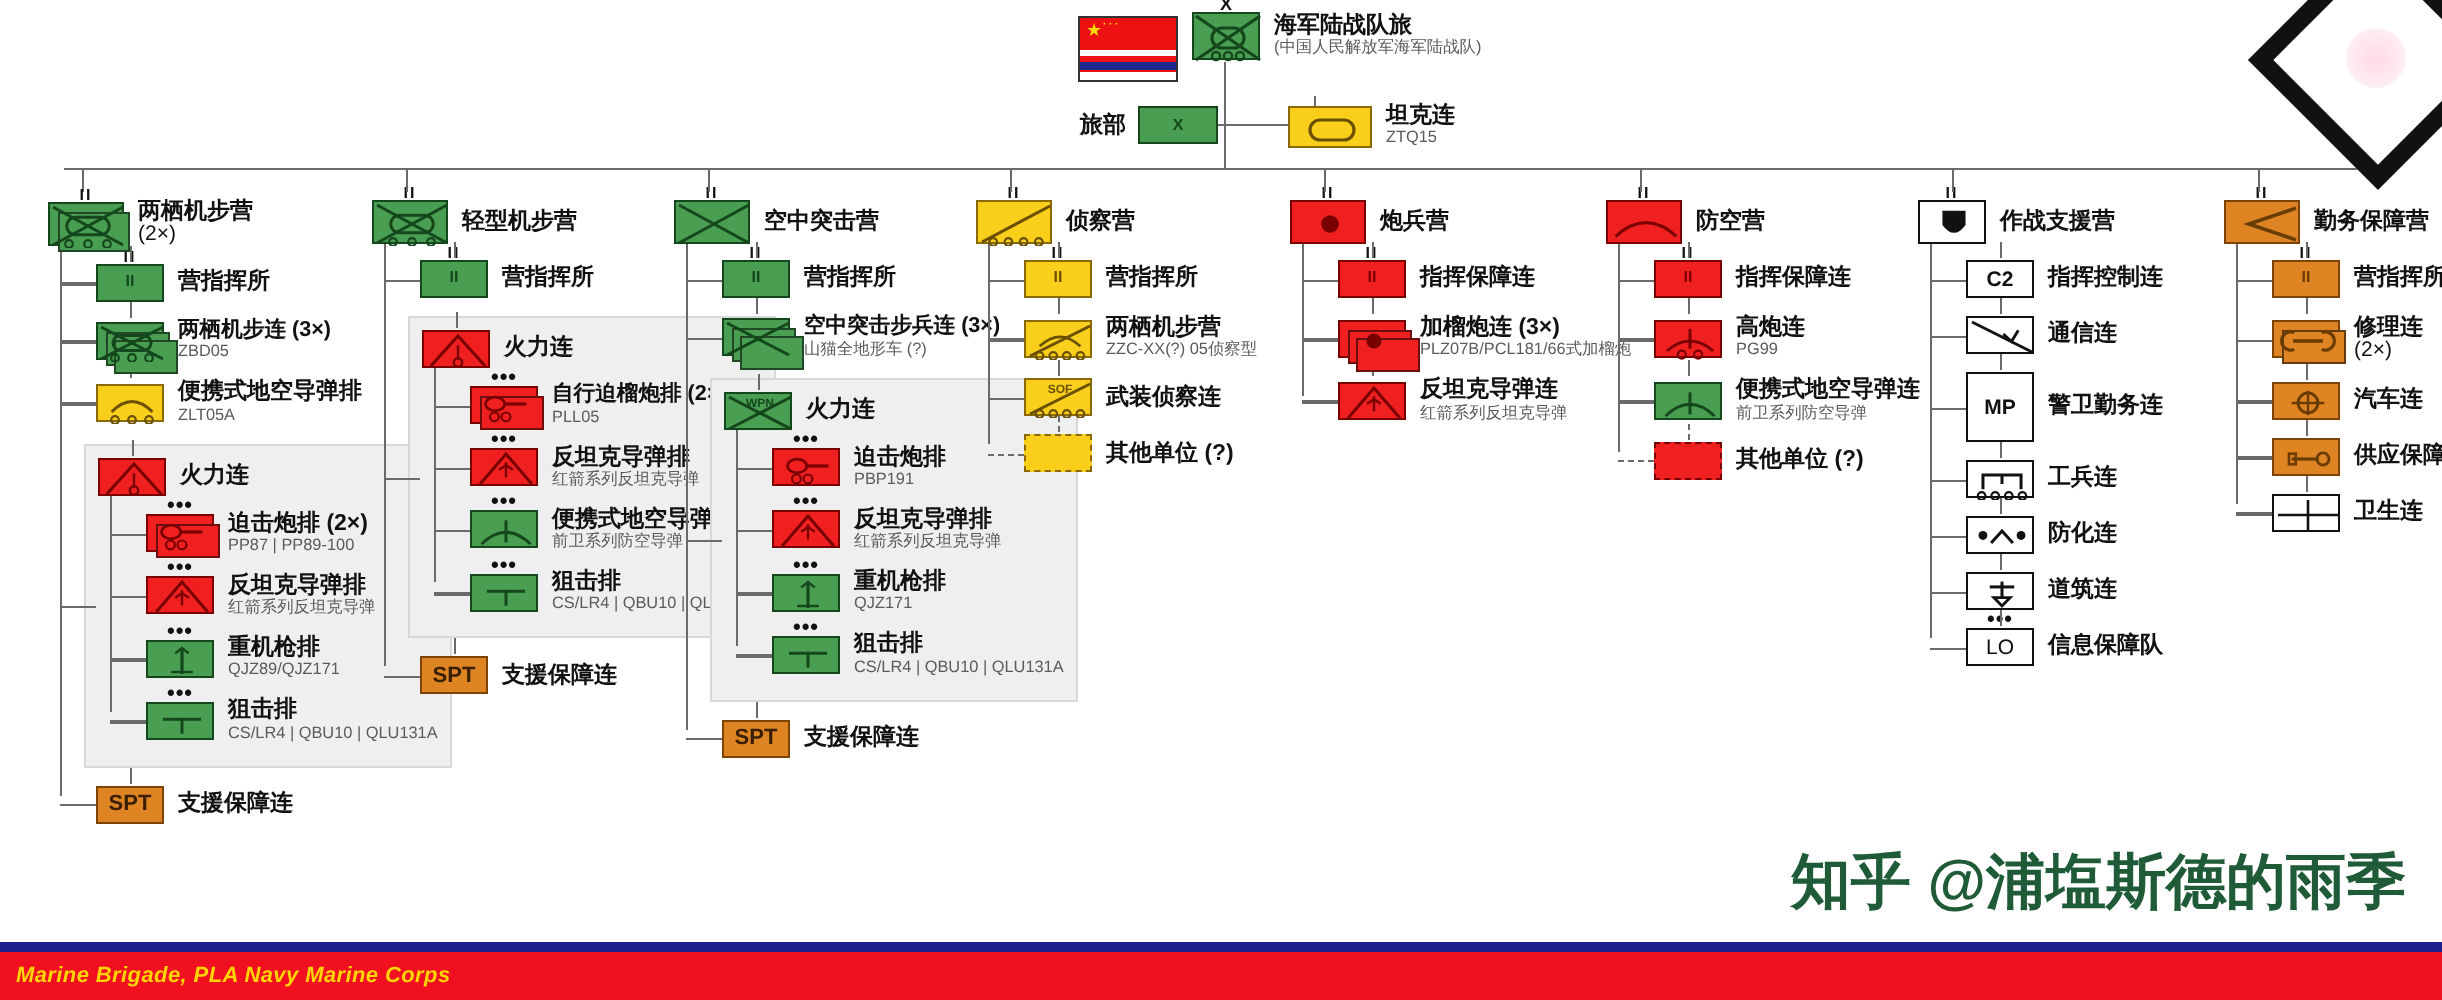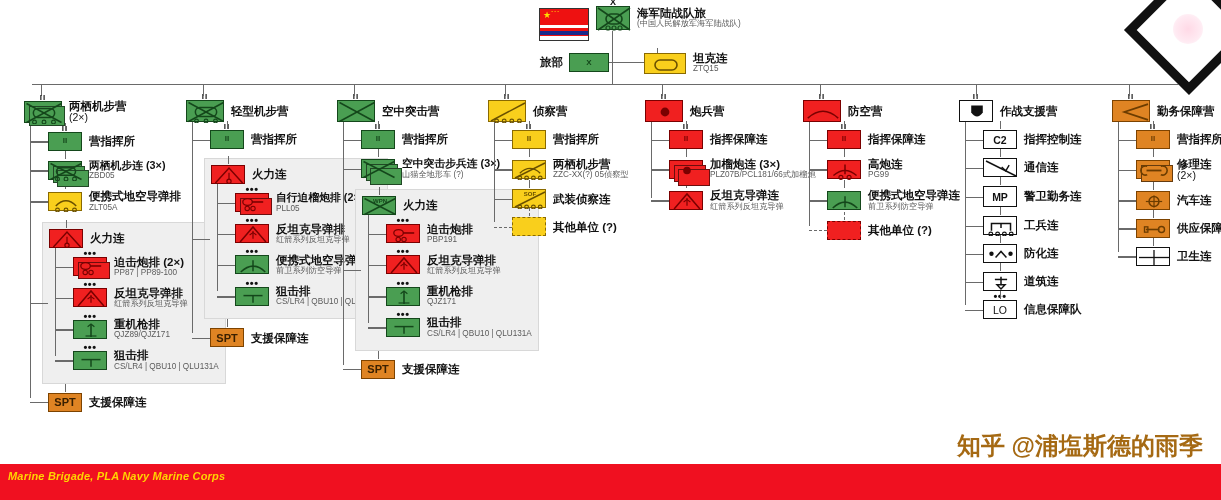--- a/index.html
+++ b/index.html
@@ -68,26 +68,26 @@
   .dash{border:1.6px dashed #7a0000;}
   .dash.y{border:1.6px dashed #8a6a00;}
   .child.dashed::before{background:none;border-top:1.4px dashed #6a6a6a;height:0;top:50%;}
 
   
   #top-bar-line{position:absolute;left:32px;right:32px;top:84px;height:1.4px;background:#6a6a6a;}
   .toptick{position:absolute;top:84px;width:1.4px;height:12px;background:#6a6a6a;}
 
   
   #footer-blue{position:absolute;left:0;right:0;bottom:24px;height:5px;background:#1b1f8c;}
-  #footer-red{position:absolute;left:0;right:0;bottom:0;height:36px;background:#f01020;}
+  #footer-red{position:absolute;left:0;right:0;bottom:0;height:24px;background:#f01020;}
   #footer-red span{color:#ffd400;font-size:11px;font-style:italic;font-weight:700;
     line-height:24px;padding-left:8px;display:block;letter-spacing:.2px;}
 
   
-  #watermark{position:absolute;right:18px;bottom:38px;color:#a16207;font-size:24px;
+  #watermark{position:absolute;right:18px;bottom:38px;color:#14532d;font-size:30px;
     font-weight:700;white-space:nowrap;opacity:.95;}
   #corner-mark{position:absolute;right:-14px;top:-16px;width:74px;height:74px;
     border:9px solid #111;transform:rotate(45deg);background:#fff;}
   #corner-inner{position:absolute;right:18px;top:14px;width:30px;height:30px;border-radius:50%;
     background:radial-gradient(circle,#ffd9e6 0%,#ffeaf2 60%,#ffffff 100%);}
 
   
   #flag{position:absolute;left:539px;top:8px;width:50px;height:33px;
     background:#e11;border:1px solid #333;box-sizing:border-box;}
   #flag .stars{position:absolute;left:3px;top:2px;color:#ffdd00;font-size:9px;line-height:9px;}
@@ -820,21 +820,21 @@
               </svg>
             </div>
             <div class="lbl">
               <div class="t">通信连</div>
             </div>
             <div class="vtick" style="left: 17px;"></div>
           </div>
         </div>
         <div class="child">
           <div class="row">
-            <div class="sym white" style="width: 34px; height: 21px; text-align: right;">
+            <div class="sym white" style="width: 34px; height: 35px; text-align: right;">
               <div style="position:absolute;inset:0;display:flex;align-items:center;justify-content:center;font-size:10.5px;font-weight:700;color:#111;font-family:'Liberation Sans',sans-serif;">MP</div>
             </div>
             <div class="lbl">
               <div class="t">警卫勤务连</div>
             </div>
             <div class="vtick" style="left: 17px;"></div>
           </div>
         </div>
         <div class="child">
           <div class="row">

